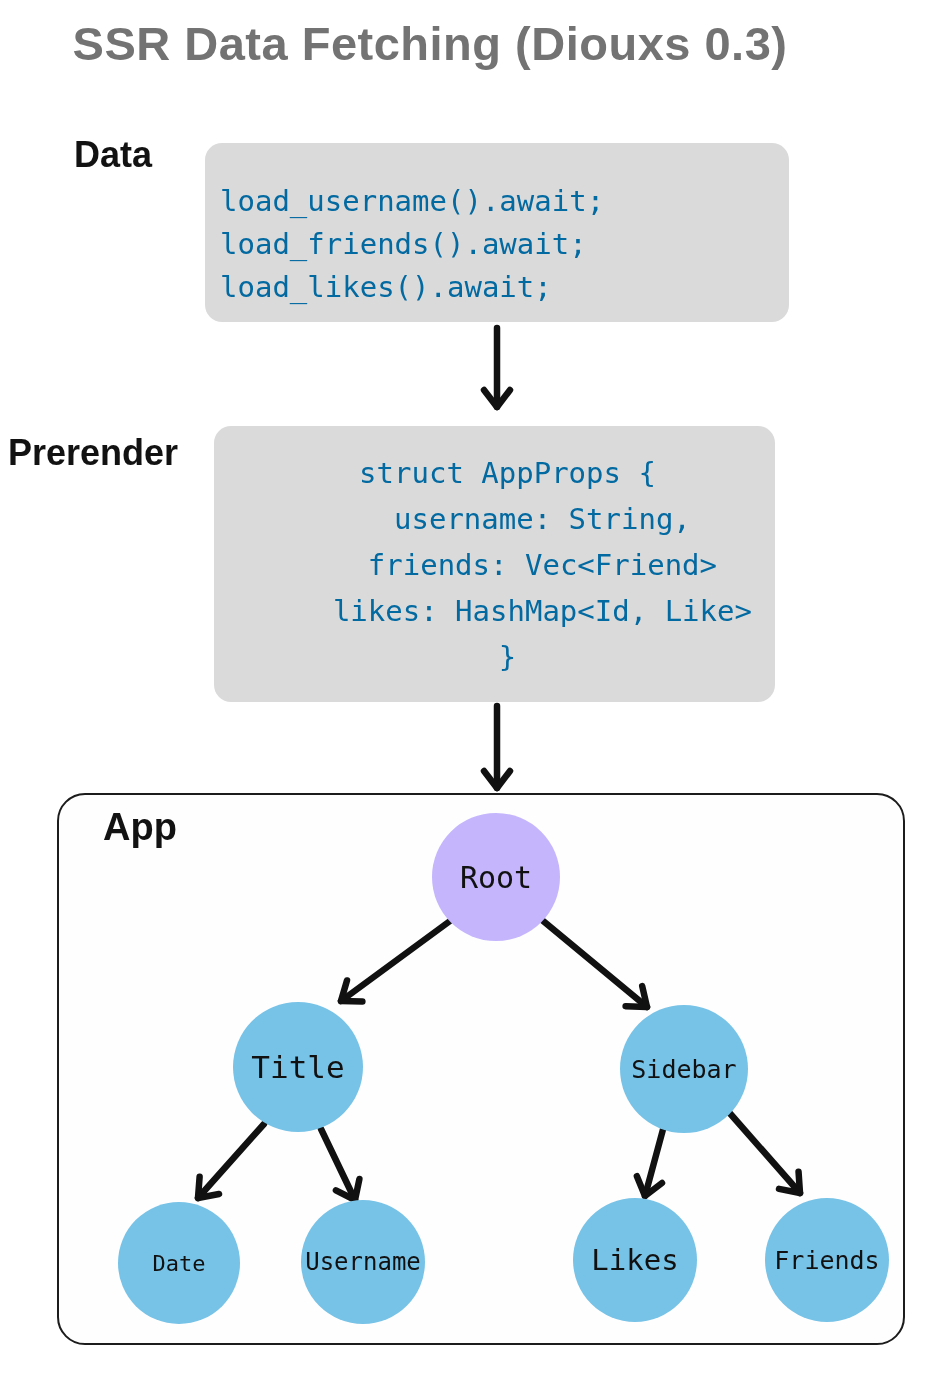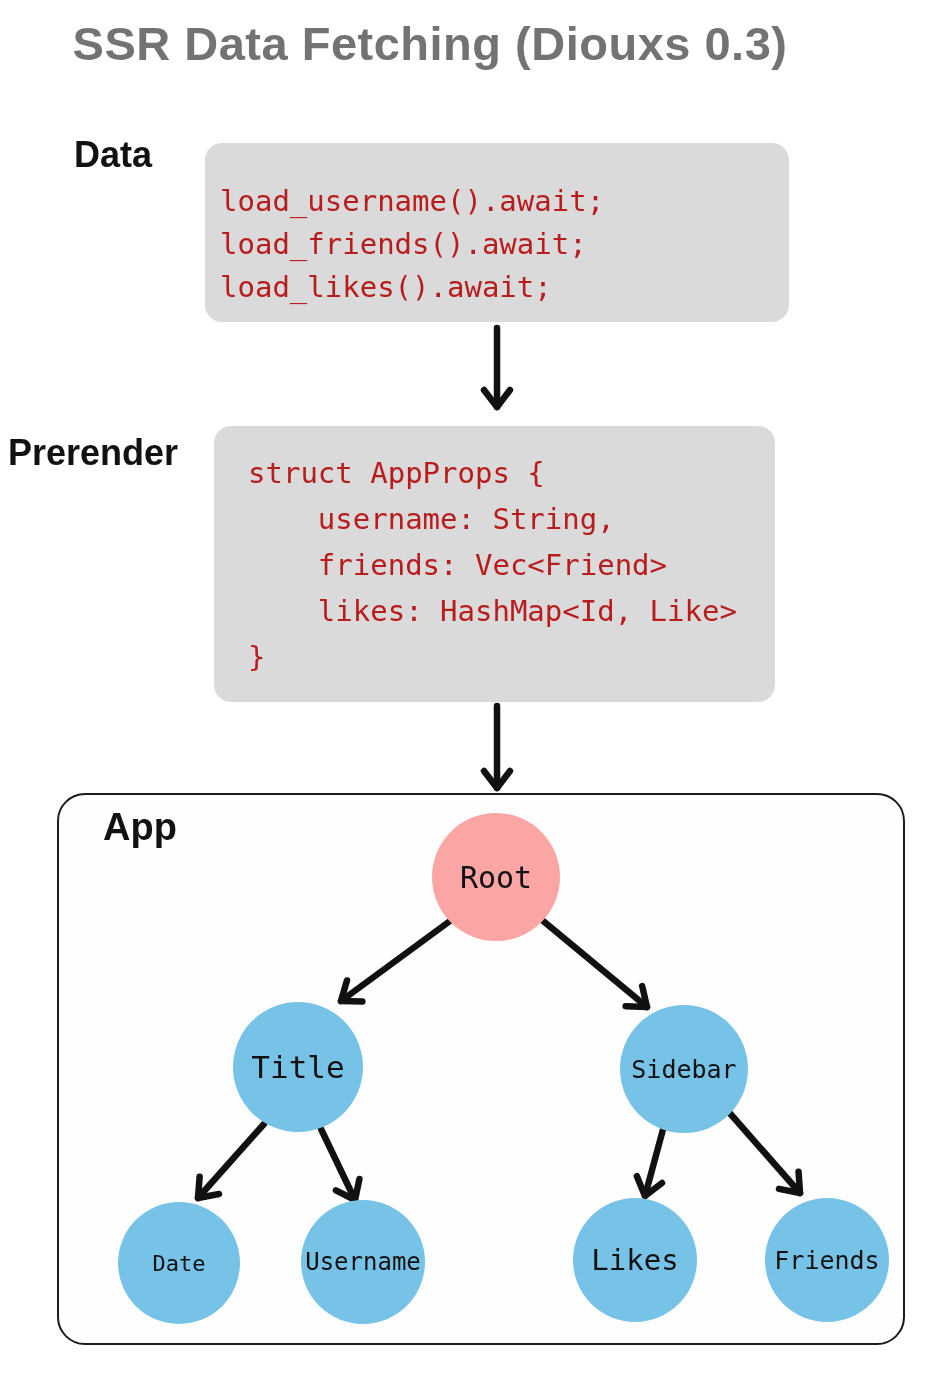--- a/index.html
+++ b/index.html
@@ -34,35 +34,36 @@
   .prerender-label { left: 8px;   top: 432px; }
   .app-label       { left: 103px; top: 806px; font-size: 38px; }
   .code-box {
     position: absolute;
     margin: 0;
     box-sizing: border-box;
     border-radius: 17px;
     background: #dadada;
     font-family: "DejaVu Sans Mono", monospace;
     font-size: 29px;
-    color: #b91c1c;
+    color: #0369a1;
     white-space: pre;
     overflow: hidden;
   }
   .fetch-box {
     left: 205px; top: 143px;
     width: 584px; height: 179px;
     padding: 37px 14px 10px 15px;
     line-height: 43px;
   }
   .prerender-box {
     left: 214px; top: 426px;
     width: 561px; height: 276px;
     padding: 24px 8px 10px 34px;
     line-height: 46px;
+    text-align: center;
   }
   .app-box {
     position: absolute;
     left: 57px; top: 793px;
     width: 848px; height: 552px;
     box-sizing: border-box;
     border: 2px solid #1c1c1c;
     border-radius: 28px;
     background: #fefefe;
   }
@@ -115,21 +116,21 @@
     <line x1="497" y1="328" x2="497" y2="407" marker-end="url(#chevron)"></line>
     <line x1="497" y1="706" x2="497" y2="788" marker-end="url(#chevron)"></line>
     <line x1="450" y1="921" x2="341" y2="1001" marker-end="url(#chevron)"></line>
     <line x1="542" y1="920" x2="647" y2="1007" marker-end="url(#chevron)"></line>
     <line x1="264" y1="1124" x2="198" y2="1198" marker-end="url(#chevron)"></line>
     <line x1="321" y1="1129" x2="355" y2="1200" marker-end="url(#chevron)"></line>
     <line x1="665" y1="1122" x2="645" y2="1196" marker-end="url(#chevron)"></line>
     <line x1="727" y1="1110" x2="800" y2="1193" marker-end="url(#chevron)"></line>
   </svg>
 
-  <div class="node" style="left: 432px; top: 813px; width: 128px; height: 128px; font-size: 30px; background-color: #fca5a5;">
+  <div class="node" style="left: 432px; top: 813px; width: 128px; height: 128px; font-size: 30px; background-color: #c4b5fd;">
     <span>Root</span>
   </div>
 
   <div class="node" style="left: 620px; top: 1005px; width: 128px; height: 128px; font-size: 25px; background-color: rgb(119, 194, 231);">
     <span>Sidebar</span>
   </div>
 
   <div class="node" style="left: 233px; top: 1002px; width: 130px; height: 130px; font-size: 31px; background-color: rgb(119, 194, 231);">
     <span>Title</span>
   </div>

